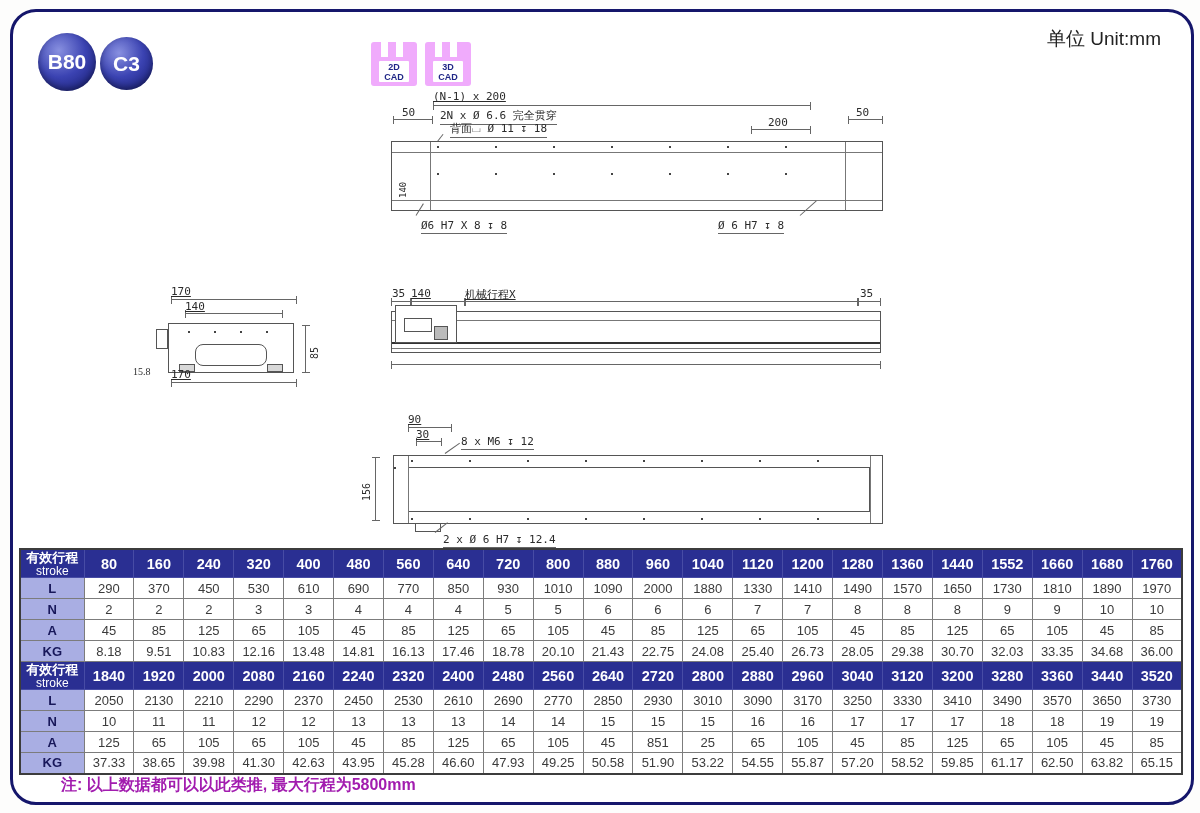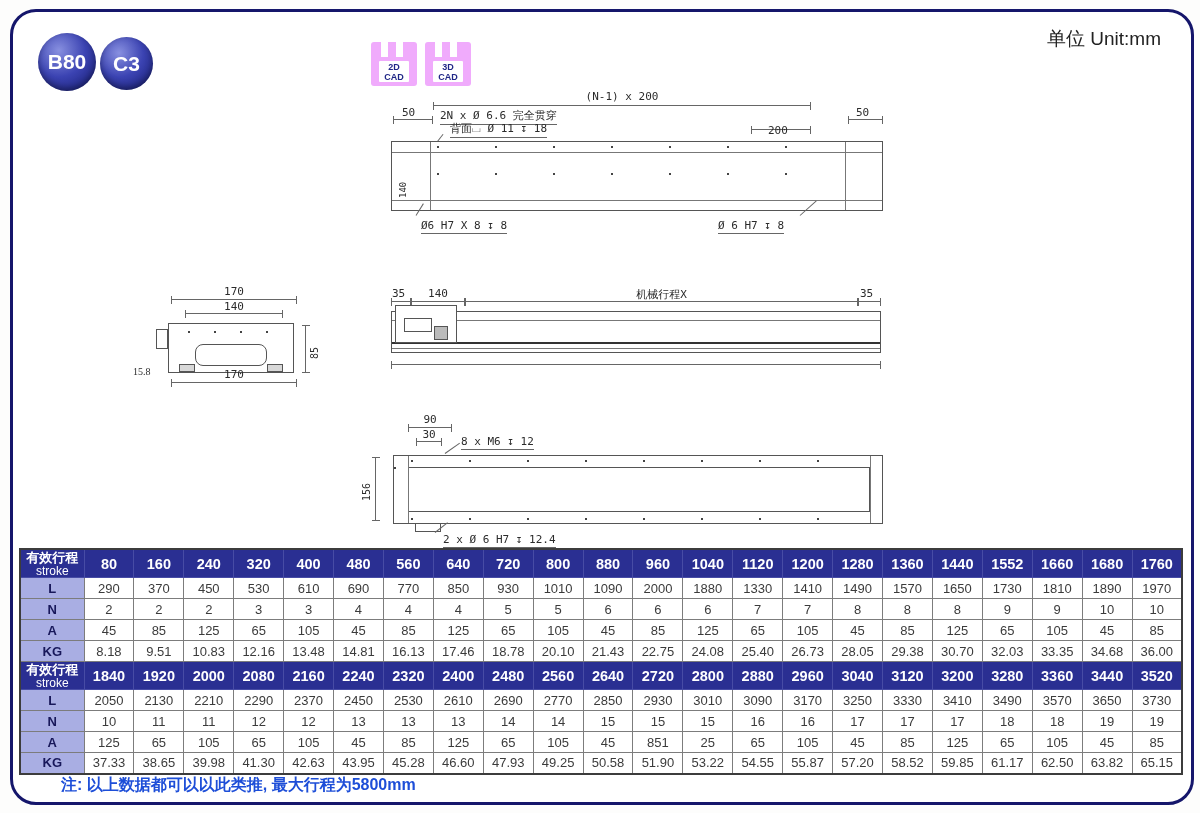--- a/index.html
+++ b/index.html
@@ -29,21 +29,21 @@
 
   
   .draw *{box-sizing:border-box;}
   .dimh{position:absolute;height:0;border-top:1px solid #666;}
   .dimh::before,.dimh::after{content:"";position:absolute;top:-4px;width:1px;height:8px;background:#666;}
   .dimh::before{left:0;} .dimh::after{right:0;}
   .dimv{position:absolute;width:0;border-left:1px solid #666;}
   .dimv::before,.dimv::after{content:"";position:absolute;left:-4px;width:8px;height:1px;background:#666;}
   .dimv::before{top:0;} .dimv::after{bottom:0;}
   .dlabel{position:absolute;font:11px "DejaVu Sans Mono",monospace;color:#2b2b2b;white-space:nowrap;}
-  .dlabel.ctr{text-align:center;}
+  .dlabel.ctr{text-align:left;text-decoration:underline;}
   .vlabel{transform:rotate(-90deg);transform-origin:left top;}
   .uline{border-bottom:1px solid #666;padding-bottom:1px;}
   .leader{position:absolute;width:26px;height:0;border-top:1px solid #666;transform-origin:left center;}
   .dots{position:absolute;height:4px;background-image:radial-gradient(circle at 2px 2px,#444 1.1px,transparent 1.5px);
         background-size:58px 4px;background-repeat:repeat-x;}
   .dots.fine{background-size:26px 4px;}
   .outline{position:absolute;border:1.4px solid #555;background:#fff;}
   .thin{position:absolute;border-top:1px solid #777;height:0;}
   .vthin{position:absolute;border-left:1px solid #777;width:0;}
 
@@ -52,21 +52,21 @@
               table-layout:fixed;border:2px solid #3c3c3c;}
   #spec-table th,#spec-table td{border:1px solid #7c7c7c;text-align:center;padding:0;overflow:hidden;white-space:nowrap;}
   #spec-table tr.hdr{height:28px;} #spec-table tr.datarow{height:21px;}
   #spec-table th.h{background:#2a2f92;color:#fff;font-size:14.5px;font-weight:600;border-color:#474ca5;}
   #spec-table th.stroke-cell{background:#2a2f92;color:#fff;border-color:#474ca5;}
   .stroke-cell .cn{font-size:13px;font-weight:700;line-height:14px;margin-top:1px;}
   .stroke-cell .en{font-size:12px;font-weight:400;line-height:12px;}
   #spec-table td.lab{background:#a9aee3;color:#18185a;font-size:13px;font-weight:700;}
   #spec-table td.d{background:#fff;color:#3b3b3b;font-size:13px;}
 
-  #note{position:absolute;left:48px;top:763px;font-size:16px;font-weight:600;color:#1d4ed8;}
+  #note{position:absolute;left:48px;top:763px;font-size:16px;font-weight:600;color:#a21caf;}
 </style>
 </head>
 <body>
 
 <div id="stage">
   <div id="page">
 
     <div class="badge" id="badge-b80">
       <span>B80</span>
     </div>
@@ -98,21 +98,21 @@
     <div id="unit-label">单位 Unit:mm</div>
 
     <div class="draw" id="drawing-top" style="position:absolute;left:375px;top:76px;width:500px;height:155px;">
       <div class="dimh" style="left:45px;top:17px;width:378px;"></div>
       <div class="dlabel ctr" style="left:45px;top:2px;width:378px;">(N-1)  x  200</div>
       <div class="dimh" style="left:5px;top:31px;width:40px;"></div>
       <div class="dlabel" style="left:14px;top:18px;">50</div>
       <div class="dimh" style="left:460px;top:31px;width:35px;"></div>
       <div class="dlabel" style="left:468px;top:18px;">50</div>
       <div class="dimh" style="left:363px;top:41px;width:60px;"></div>
-      <div class="dlabel" style="left:380px;top:36px;">200</div>
+      <div class="dlabel" style="left:380px;top:28px;">200</div>
 
       <div class="dlabel uline" style="left:52px;top:20px;">2N x Ø 6.6 完全贯穿</div>
       <div class="dlabel uline" style="left:62px;top:33px;">背面⌴ Ø 11 ↧ 18</div>
       <div class="leader" style="left:44px;top:60px;transform:rotate(-52deg);width:18px;"></div>
 
       <div class="outline" style="left:3px;top:53px;width:492px;height:70px;">
         <div class="thin" style="left:0;top:10px;width:100%;"></div>
         <div class="thin" style="left:0;top:58px;width:100%;"></div>
         <div class="vthin" style="left:38px;top:0;height:100%;"></div>
         <div class="vthin" style="left:453px;top:0;height:100%;"></div>

